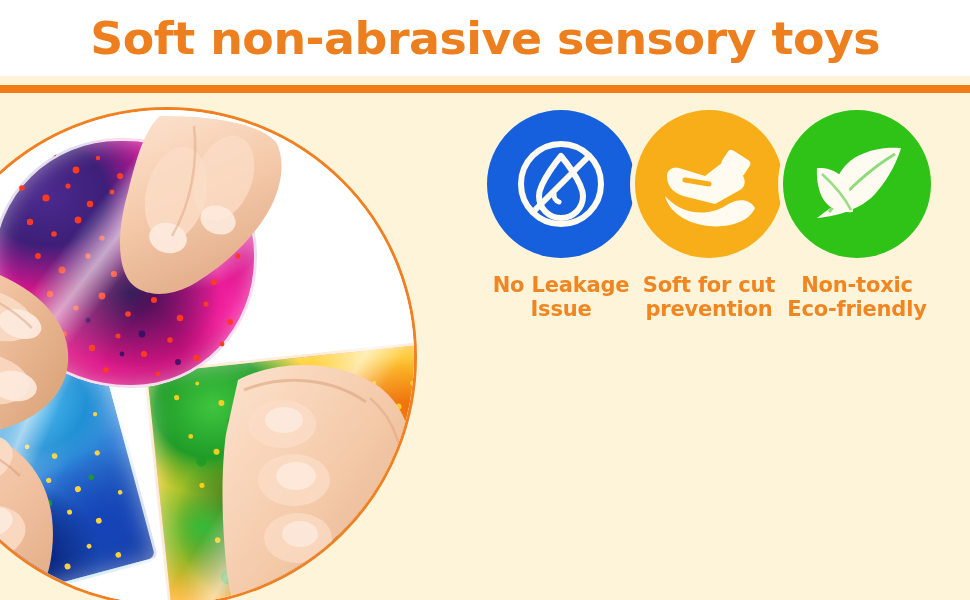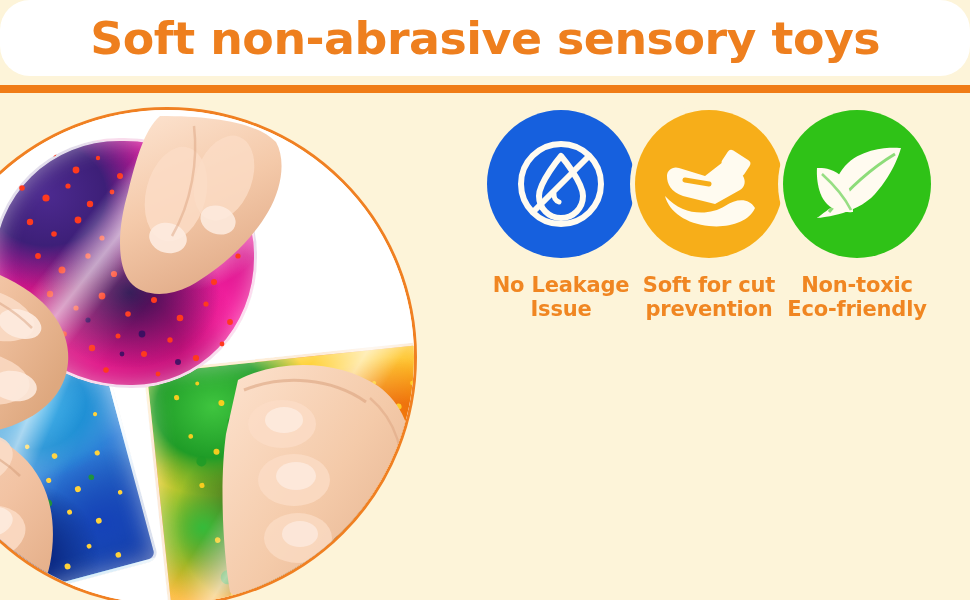--- a/index.html
+++ b/index.html
@@ -7,21 +7,21 @@
   body {
     font-family: "Liberation Sans", sans-serif;
     background:#FDF4D9;
     position:relative;
   }
 
   
   #header{
     position:absolute; left:0; top:0; width:970px; height:76px;
     background:#FFFFFF;
-    display:flex; align-items:center; justify-content:center;border-radius:30px;
+    display:flex; align-items:center; justify-content:center;
   }
   #header-title{
     font-family:"DejaVu Sans", sans-serif;
     font-weight:900;
     font-size:45px;
     line-height:1;
     letter-spacing:-0.5px;
     color:#EE7F1E;
     transform:scaleX(1.02);
     white-space:nowrap;

